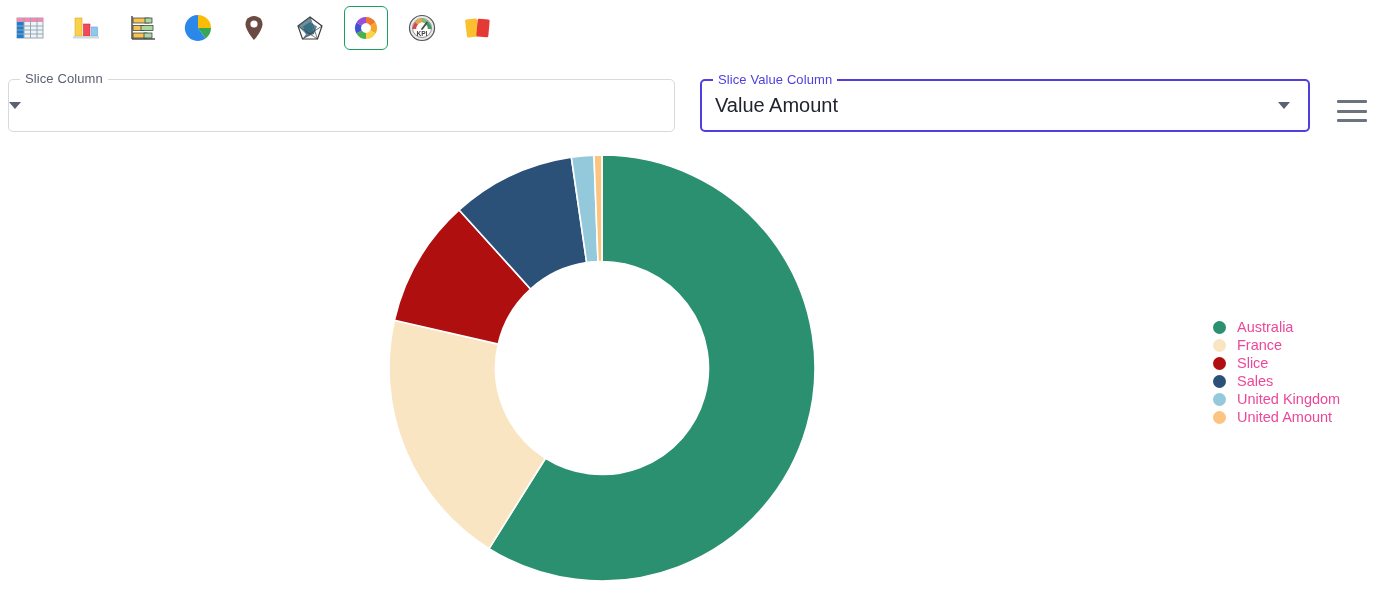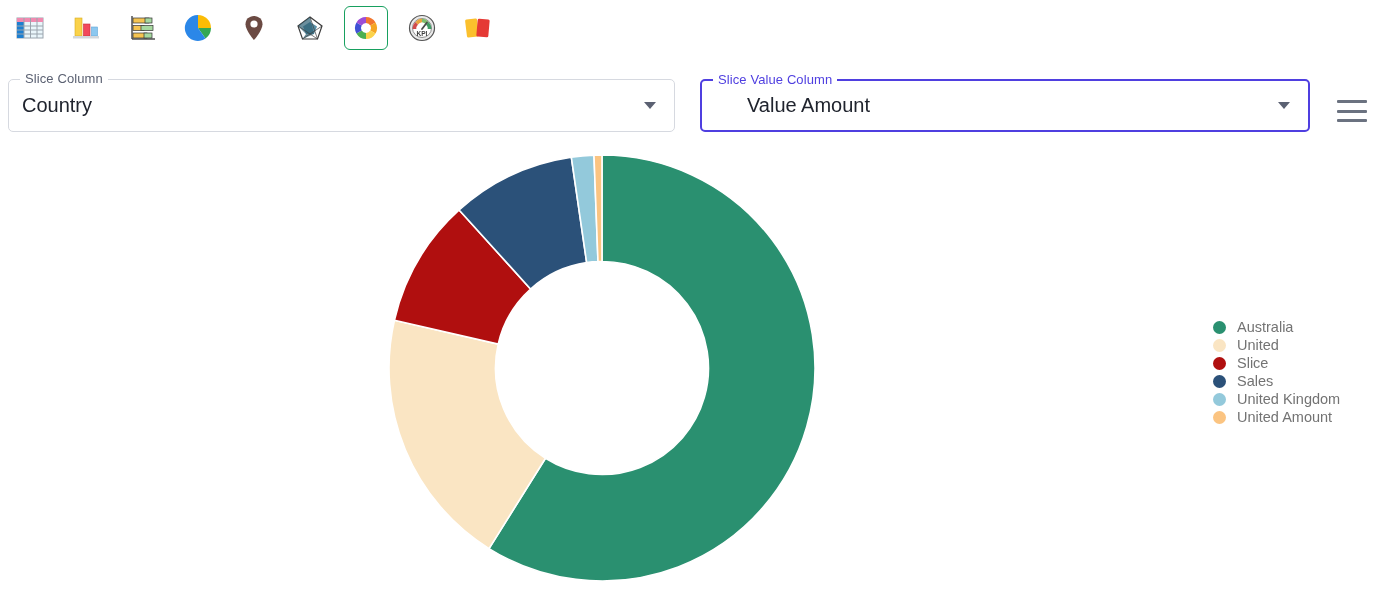--- a/index.html
+++ b/index.html
@@ -60,21 +60,20 @@
     border: 1px solid #d6d9e0;
     border-radius: 5px;
     background: #ffffff;
     display: flex;
     align-items: center;
     cursor: pointer;
     justify-content: space-between;
   }
   .field.focused {
     border: 2px solid #4f3fe0;
-    padding-left: 32px;
   }
   .field-legend {
     position: absolute;
     top: -9px;
     left: 11px;
     background: #ffffff;
     padding: 0 5px;
     font-size: 13px;
     line-height: 15px;
     color: #5b6172;
@@ -156,21 +155,21 @@
   }
   .legend-swatch {
     width: 13px;
     height: 13px;
     border-radius: 50%;
     flex: none;
     margin-right: 11px;
   }
   .legend-label {
     font-size: 14.5px;
-    color: #737373;
+    color: #ec4899;
     white-space: nowrap;
   }
 </style>
 </head>
 <body>
 
 <div class="toolbar">
 
   <button class="chart-type-btn" title="Table">
     <span>
@@ -284,21 +283,20 @@
       </svg>
     </span>
   </button>
 
 </div>
 
 <div class="selector-row">
 
   <div class="field" id="field-slice-column">
     <span class="field-legend">Slice Column</span>
-    <span class="field-value">Country</span>
     <span class="caret"></span>
   </div>
 
   <div class="field focused" id="field-slice-value">
     <span class="field-legend">Slice Value Column</span>
     <span class="field-value">Value Amount</span>
     <span class="caret"></span>
   </div>
 
 </div>
@@ -322,21 +320,21 @@
       </svg>
   </div>
 
   <div class="legend" id="legend">
       <div class="legend-item">
         <span class="legend-swatch" style="background: rgb(42, 144, 112);"></span>
         <span class="legend-label">Australia</span>
       </div>
       <div class="legend-item">
         <span class="legend-swatch" style="background: rgb(250, 229, 195);"></span>
-        <span class="legend-label">United</span>
+        <span class="legend-label">France</span>
       </div>
       <div class="legend-item">
         <span class="legend-swatch" style="background: rgb(176, 15, 15);"></span>
         <span class="legend-label">Slice</span>
       </div>
       <div class="legend-item">
         <span class="legend-swatch" style="background: rgb(43, 81, 121);"></span>
         <span class="legend-label">Sales</span>
       </div>
       <div class="legend-item">

